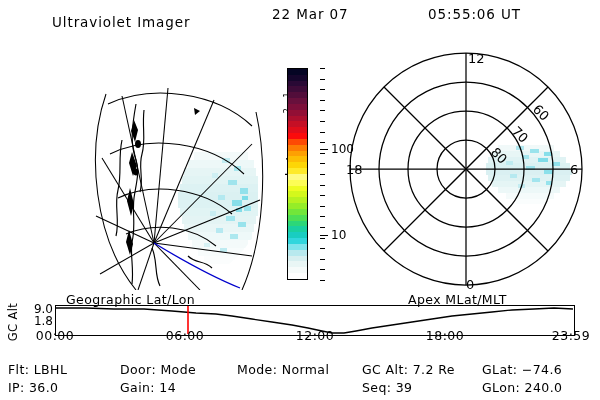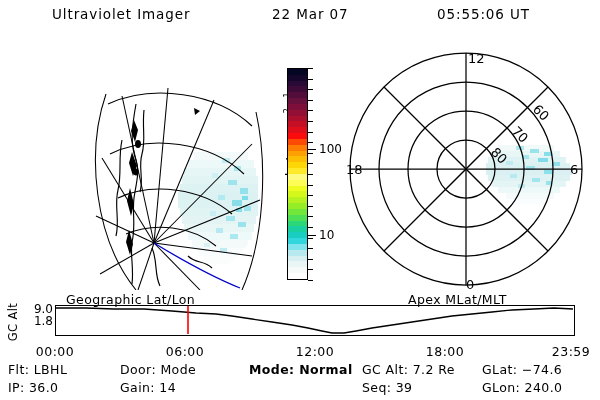--- a/index.html
+++ b/index.html
@@ -23,23 +23,23 @@
     width: 600px;
     height: 24px;
   }
   .hdr-item {
     position: absolute;
     font-size: 13.5px;
     letter-spacing: 0.9px;
     white-space: nowrap;
     color: #000;
   }
-  #hdr-title { left: 52px;  top: 0; }
+  #hdr-title { left: 52px;  top: 8px; }
   #hdr-date  { left: 272px; top: 0; }
-  #hdr-time  { left: 428px; top: 0; margin-left: 9px; }
+  #hdr-time  { left: 428px; top: 0; }
 
   
   #geo-panel {
     position: absolute;
     left: 92px; top: 48px;
     width: 172px; height: 242px;
   }
   #mlt-panel {
     position: absolute;
     left: 340px; top: 45px;
@@ -70,21 +70,21 @@
     position: absolute;
     left: 21px; top: 0;
     width: 21px; height: 212px;
     border: 1px solid #000;
     box-sizing: border-box;
     overflow: hidden;
   }
   .cbar-seg { width: 100%; }
   #cbar-ticks {
     position: absolute;
-    left: 42px; top: 0;
+    left: 54px; top: 0;
     width: 32px; height: 212px;
   }
   .cbar-tick {
     position: absolute;
     left: 0;
     width: 5px;
     height: 1px;
     background: #000;
   }
   .cbar-tick.major { width: 8px; }
@@ -143,21 +143,21 @@
     left: 55px; top: 2px;
     width: 520px; height: 31px;
     border: 1.5px solid #000;
     box-sizing: border-box;
   }
   #orbit-svg { display: block; }
 
   
   #time-axis {
     position: absolute;
-    left: 0; top: 344px;
+    left: 0; top: 328px;
     width: 600px; height: 18px;
   }
   .time-tick {
     position: absolute;
     top: 0;
     font-size: 12.5px;
     letter-spacing: 0.5px;
     transform: translateX(-50%);
     white-space: nowrap;
   }
@@ -171,21 +171,21 @@
   .status-cell {
     position: absolute;
     font-size: 12.5px;
     letter-spacing: 0.4px;
     white-space: nowrap;
   }
   .status-row1 { top: 0px; }
   .status-row2 { top: 18px; }
   .col-0 { left: 8px; }
   .col-1 { left: 120px; }
-  .col-2 { left: 249px; font-weight: bold; }
+  .col-2 { left: 237px; }
   .col-3 { left: 362px; }
   .col-4 { left: 482px; }
 </style>
 </head>
 <body>
 
 <div id="header">
   <div class="hdr-item" id="hdr-title">Ultraviolet Imager</div>
   <div class="hdr-item" id="hdr-date">22 Mar 07</div>
   <div class="hdr-item" id="hdr-time">05:55:06 UT</div>

